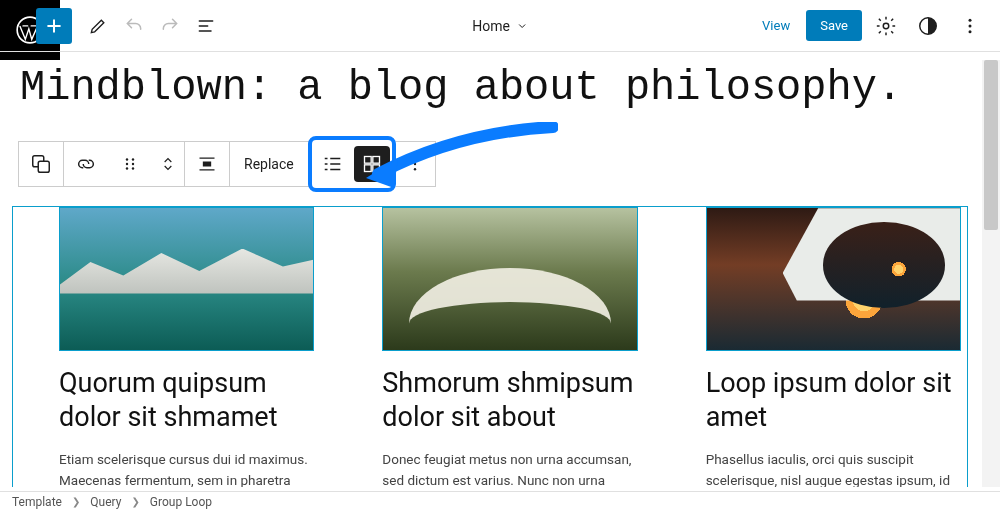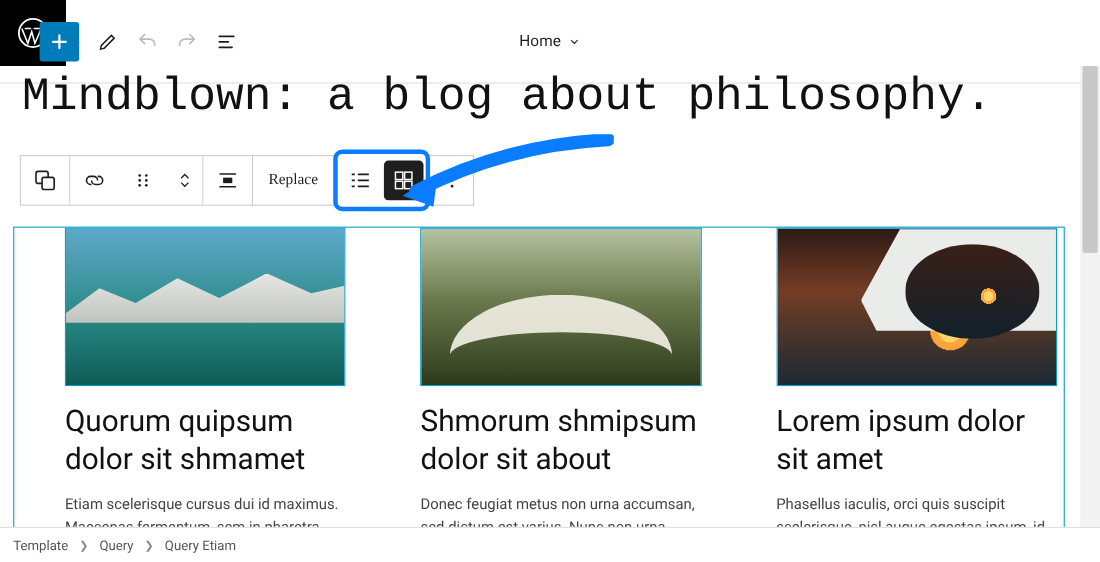--- a/index.html
+++ b/index.html
@@ -1,42 +1,42 @@
 <!DOCTYPE html>
 <html><head>
 <meta charset="utf-8">
 <style>
   * { box-sizing: border-box; margin: 0; padding: 0; }
   html, body { width: 1000px; height: 511px; font-family: -apple-system, BlinkMacSystemFont, "Segoe UI", Roboto, sans-serif; overflow: hidden; background: #fff; }
   .wp-logo { width: 60px; height: 60px; background: #000; color: #fff; display:flex; align-items:center; justify-content:center; position:absolute; top:0; left:0; }
-  .topbar { position:absolute; top:0; left:0; right:0; height:76px; border-bottom:1px solid #e0e0e0; display:flex; align-items:center; padding-left:36px; }
+  .topbar { position:absolute; top:0; left:0; right:0; height:52px; border-bottom:1px solid #e0e0e0; display:flex; align-items:center; padding-left:36px; }
   .add-btn { width:36px; height:36px; background:#007cba; color:#fff; border-radius:3px; display:flex; align-items:center; justify-content:center; font-size:22px; font-weight:bold; margin-right:8px; cursor:pointer; }
   .top-icon { width:36px; height:36px; display:flex; align-items:center; justify-content:center; color:#1e1e1e; }
   .top-icon.dim { color:#bbb; }
   .doc-title { position:absolute; left:50%; transform:translateX(-50%); display:flex; align-items:center; gap:6px; font-size:14px; color:#1e1e1e; }
   .top-right { margin-left:auto; display:flex; align-items:center; gap:6px; padding-right:12px; }
   .view-btn { color:#007cba; font-size:13px; padding:6px 10px; }
   .save-btn { background:#007cba; color:#fff; font-size:13px; padding:8px 14px; border-radius:3px; }
   .canvas { position:absolute; top:60px; left:0; right:20px; bottom:24px; overflow:hidden; padding:0 12px; }
   .page-title { font-size:42px; font-weight:400; color:#111; line-height:1.15; margin: 4px 8px 24px; font-family: Liberation Mono, monospace; }
   .block-toolbar { display:inline-flex; align-items:center; margin:0 0 14px 6px; position:relative; }
   .tb-group { display:flex; border:1px solid #ccc; background:#fff; height:46px; align-items:center; }
-  .tb-group + .tb-group { border-left:none;font-family:Liberation Serif, serif; }
+  .tb-group + .tb-group { border-left:none; }
   .tb-btn { width:44px; height:44px; display:flex; align-items:center; justify-content:center; color:#1e1e1e; }
   .replace { padding:0 14px; font-size:14px; color:#1e1e1e; height:44px; display:flex; align-items:center; }
   .highlight-box { border:4px solid #0a7cff; border-radius:8px; padding:2px; display:flex; align-items:center; margin-left:-1px; }
   .grid-dark { width:36px; height:36px; background:#1e1e1e; border-radius:4px; display:flex; align-items:center; justify-content:center; margin-left:2px; }
   .more-dots { width:40px; height:46px; border:1px solid #ccc; border-left:none; display:flex; align-items:center; justify-content:center; }
   .arrow { position:absolute; left:340px; top:-14px; }
   .posts { display:flex; gap:28px; padding:0 6px; border:1px solid #0a9ecc; border-top:1px solid #0a9ecc; }
   .post { flex:1;margin-left:40px; }
   .post-img { width:100%; height:144px; background:#777; border:1px solid #0a9ecc; }
   .post h2 { font-size:27px; font-weight:400; color:#111; line-height:1.25; margin:16px 0 14px; }
   .post p { font-size:13.5px; color:#444; line-height:1.55; }
-  .breadcrumb { position:absolute; bottom:0; left:0; right:0; height:32px; border-top:1px solid #e0e0e0; display:flex; align-items:center; gap:10px; padding:0 12px; font-size:12px; color:#555; background:#fff; }
+  .breadcrumb { position:absolute; bottom:0; left:0; right:0; height:20px; border-top:1px solid #e0e0e0; display:flex; align-items:center; gap:10px; padding:0 12px; font-size:12px; color:#555; background:#fff; }
   .breadcrumb .chev { color:#888; font-size:10px; }
   .scrollbar { position:absolute; right:0; top:60px; bottom:24px; width:18px; background:#f3f3f3; }
   .thumb { position:absolute; top:0; left:2px; right:2px; height:170px; background:#c8c8c8; border-radius:2px; }
 
   
   .img-a { background: linear-gradient(180deg,#5fa8c9 0%, #2a8a86 55%, #0c5c55 100%); position:relative; }
   .img-a::after{content:"";position:absolute;left:0;right:0;bottom:40%;height:45px;background:linear-gradient(180deg,#e6e7e2,#bfc3be);clip-path:polygon(0 80%, 12% 30%, 25% 60%, 40% 10%, 55% 50%, 72% 0%, 88% 40%, 100% 25%, 100% 100%, 0 100%);}
   .img-b { background: linear-gradient(180deg,#b6c2a0 0%, #6b7a4d 45%, #2c3a1b 100%); position:relative; }
   .img-b::after{content:"";position:absolute;left:10%;right:10%;top:42%;height:44px;border-top:34px solid rgba(240,238,226,.92);border-radius:70%/100% 100% 0 0;}
   .img-c { background: radial-gradient(circle at 62% 65%, #ffd36b 0 6%, #fca53b 6% 10%, transparent 10%), linear-gradient(180deg,#2e1a14 0%, #733d25 40%, #1a2a33 100%); position:relative; }
@@ -78,20 +78,43 @@
     <svg width="20" height="20" viewBox="0 0 24 24">
         <path d="M4 6h16M4 12h10M4 18h14" stroke="#1e1e1e" stroke-width="1.8" stroke-linecap="round"></path>
       </svg>
   </div>
   <div class="doc-title">
     <span>Home</span>
     <svg width="12" height="12" viewBox="0 0 24 24">
         <path d="M6 9l6 6 6-6" stroke="#1e1e1e" stroke-width="2" fill="none"></path>
       </svg>
   </div>
+  <div class="top-right">
+    <div class="view-btn">View</div>
+    <div class="save-btn">Save</div>
+    <div class="top-icon">
+      <svg width="22" height="22" viewBox="0 0 24 24">
+          <circle cx="12" cy="12" r="3" stroke="#1e1e1e" stroke-width="1.6" fill="none"></circle>
+          <path d="M12 2v3M12 19v3M4.2 4.2l2.1 2.1M17.7 17.7l2.1 2.1M2 12h3M19 12h3M4.2 19.8l2.1-2.1M17.7 6.3l2.1-2.1" stroke="#1e1e1e" stroke-width="1.6"></path>
+        </svg>
+    </div>
+    <div class="top-icon">
+      <svg width="22" height="22" viewBox="0 0 24 24">
+          <circle cx="12" cy="12" r="9" stroke="#1e1e1e" stroke-width="1.6" fill="none"></circle>
+          <path d="M12 3a9 9 0 010 18z" fill="#1e1e1e"></path>
+        </svg>
+    </div>
+    <div class="top-icon">
+      <svg width="20" height="20" viewBox="0 0 24 24">
+          <circle cx="12" cy="5" r="1.8" fill="#1e1e1e"></circle>
+          <circle cx="12" cy="12" r="1.8" fill="#1e1e1e"></circle>
+          <circle cx="12" cy="19" r="1.8" fill="#1e1e1e"></circle>
+        </svg>
+    </div>
+  </div>
 </div>
 
 <div class="canvas">
   <h1 class="page-title">Mindblown: a blog about philosophy.</h1>
 
   <div class="block-toolbar">
     <div class="tb-group">
       <div class="tb-btn">
         <svg width="22" height="22" viewBox="0 0 24 24">
             <rect x="3" y="3" width="12" height="12" rx="2" stroke="#1e1e1e" stroke-width="1.6" fill="none"></rect>
@@ -168,29 +191,29 @@
       <h2>Quorum quipsum dolor sit shmamet</h2>
       <p>Etiam scelerisque cursus dui id maximus. Maecenas fermentum, sem in pharetra pellentesque, velit turpis habitant</p>
     </div>
     <div class="post">
       <div class="post-img img-b"></div>
       <h2>Shmorum shmipsum dolor sit about</h2>
       <p>Donec feugiat metus non urna accumsan, sed dictum est varius. Nunc non urna rutrum, rhoncus eros eget, dapibus</p>
     </div>
     <div class="post">
       <div class="post-img img-c"></div>
-      <h2>Lorem ipsum dolor sit amet</h2>
+      <h2>Loop ipsum dolor sit amet</h2>
       <p>Phasellus iaculis, orci quis suscipit scelerisque, nisl augue egestas ipsum, id tempus</p>
     </div>
   </div>
 </div>
 
 <div class="scrollbar">
   <div class="thumb"></div>
 </div>
 
 <div class="breadcrumb">
   <span>Template</span>
   <span class="chev">❯</span>
   <span>Query</span>
   <span class="chev">❯</span>
-  <span>Query Etiam</span>
+  <span>Group Loop</span>
 </div>
 
 </body></html>

